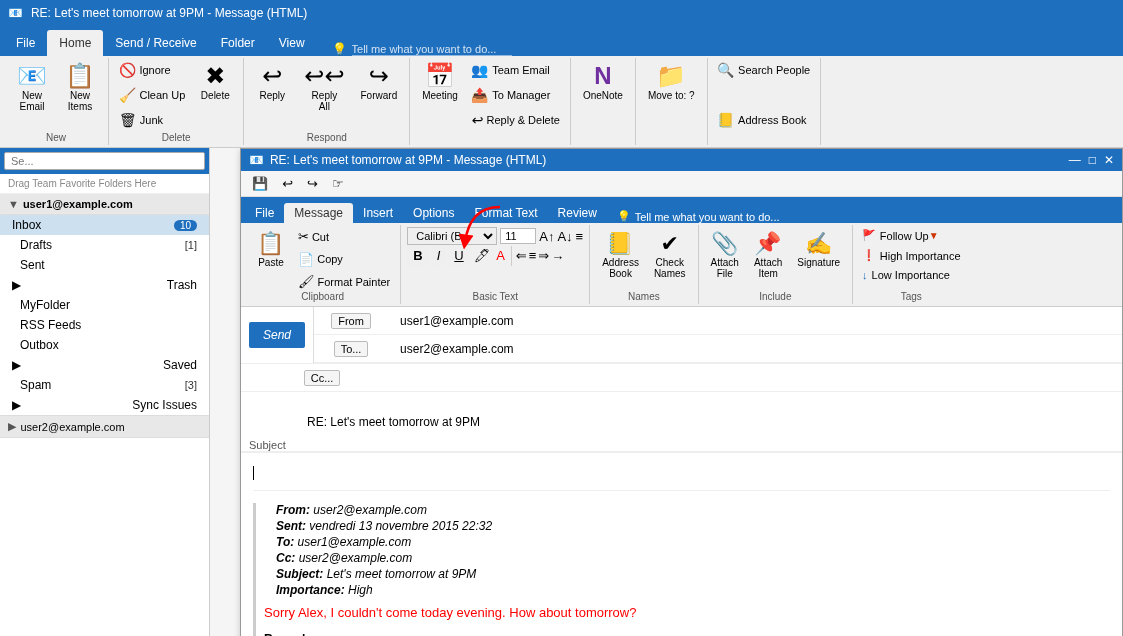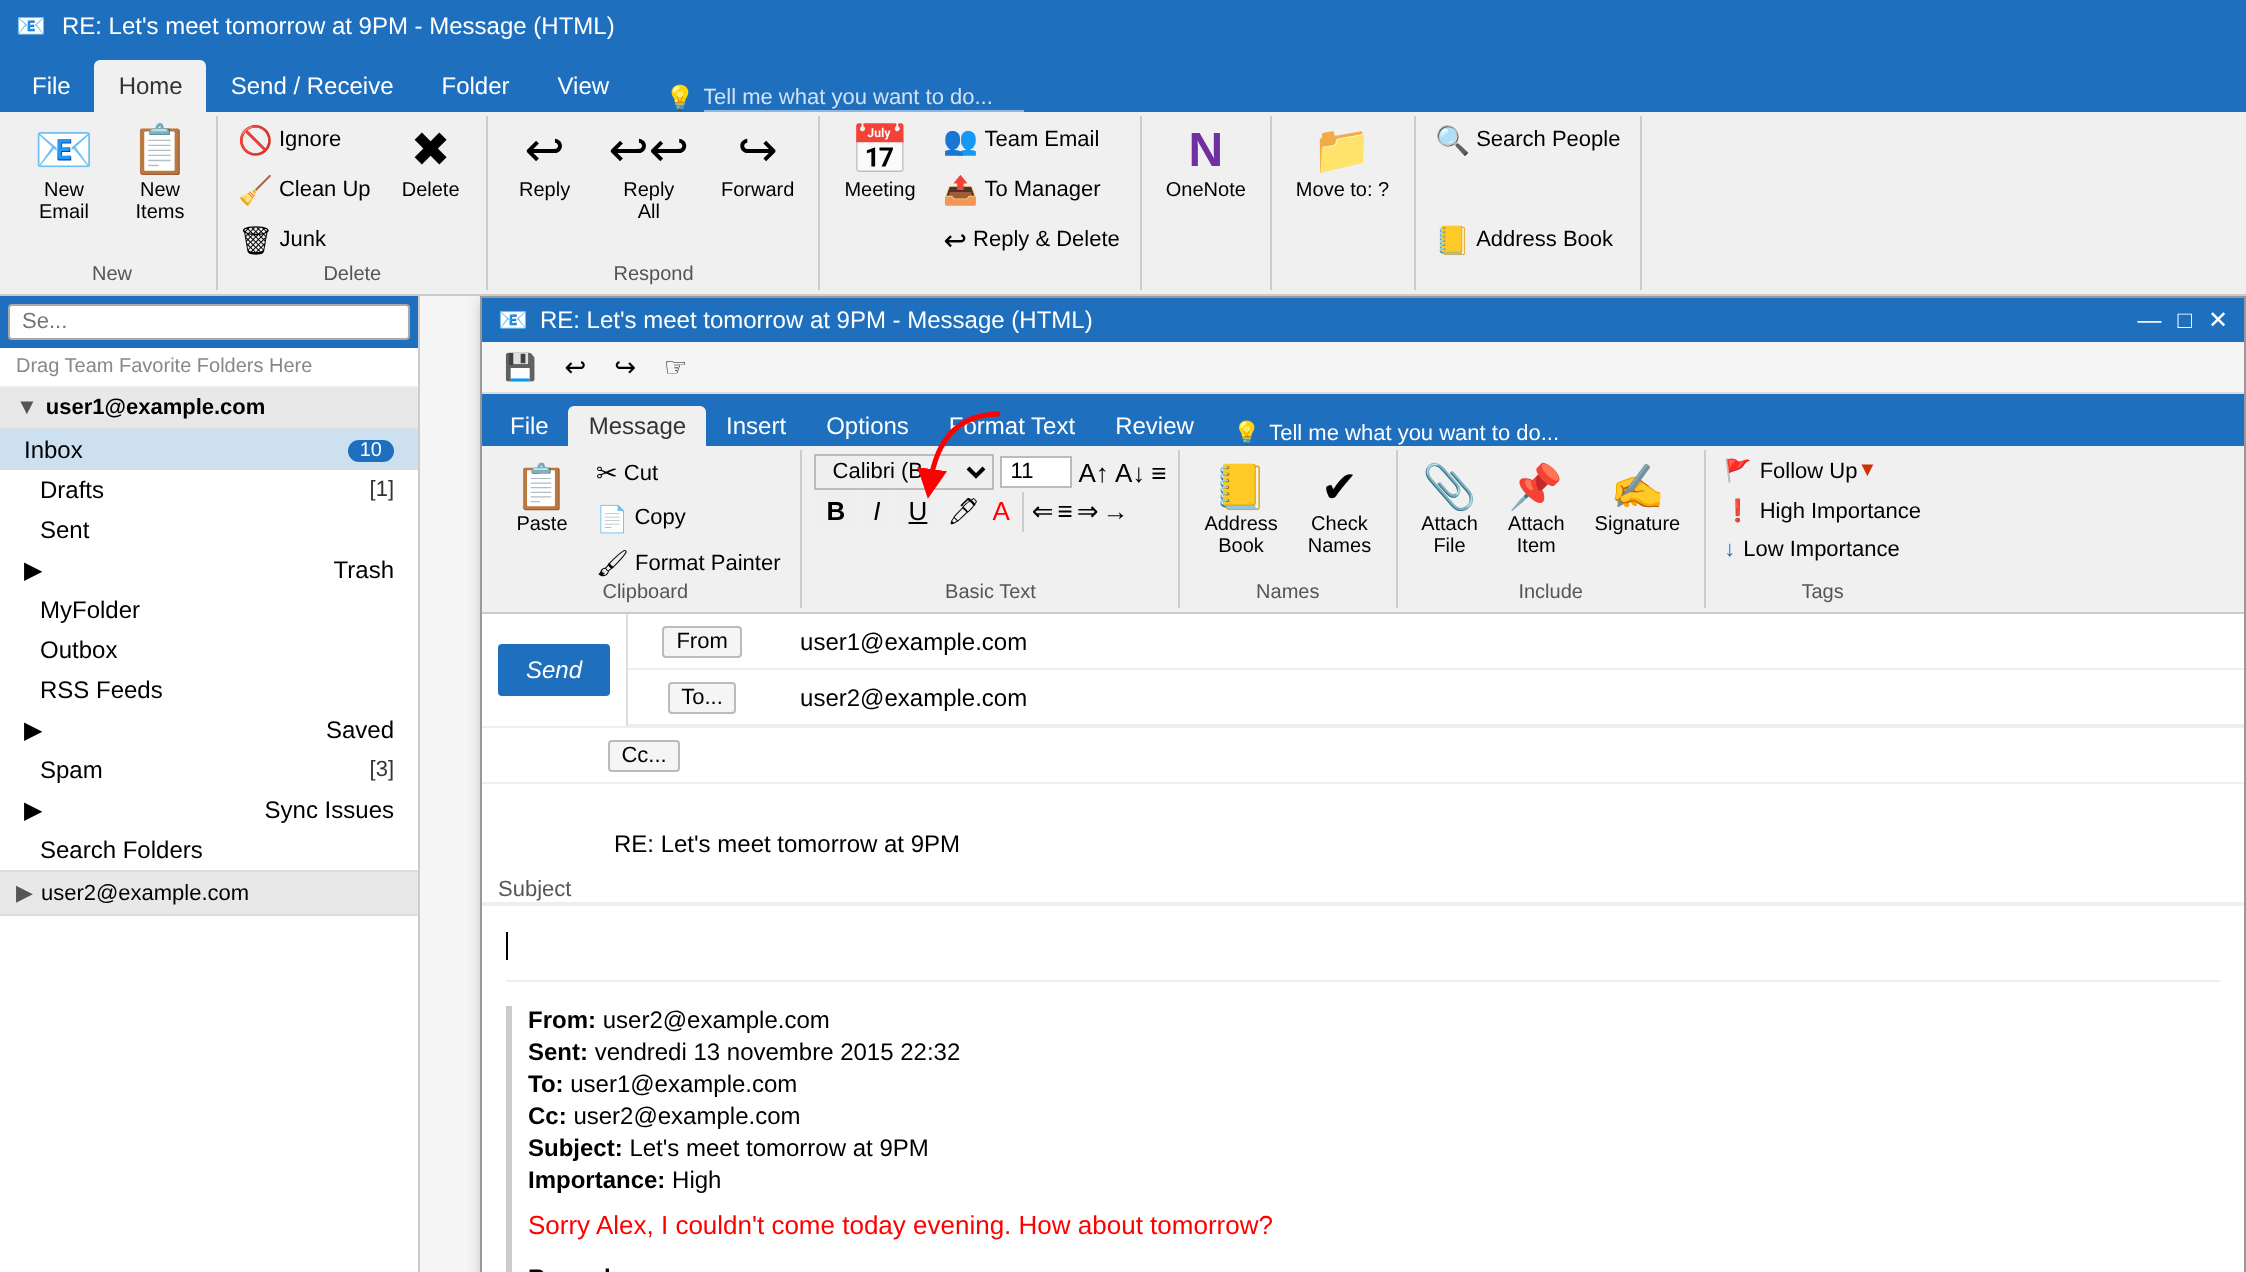--- a/index.html
+++ b/index.html
@@ -83,21 +83,21 @@
     .compose-field-label { min-width: 80px; display: flex; justify-content: center; padding-right: 6px; }
     .compose-field-btn { border: 1px solid #bbb; padding: 1px 6px; font-size: 11px; cursor: pointer; border-radius: 2px; background: #f5f5f5; }
     .compose-field-input { flex: 1; border: none; outline: none; font-size: 12px; padding: 3px 6px; }
     .compose-subject { padding-left: 8px; font-size: 11px; color: #555; min-width: 60px; margin-top: 47px; }
     .send-btn-area { display: flex; align-items: center; padding: 4px 8px; border-right: 1px solid #ddd; }
     .send-btn { background: #1e6fbe; color: white; border: none; padding: 6px 14px; font-size: 12px; cursor: pointer; border-radius: 2px; font-style: italic; }
 
     
     .compose-body { flex: 1; overflow-y: auto; padding: 8px 12px; background: white; font-size: 12px; }
     .email-quoted { border-left: 3px solid #ccc; padding-left: 8px; margin-top: 8px; }
-    .email-quoted .field { margin: 2px 0; }
+    .email-quoted .field { margin: 2px 12px; font-style: italic; }
     .email-quoted .field strong { font-weight: bold; }
     .email-message { color: red; font-size: 13px; margin-top: 8px; }
     .regards { font-weight: bold; font-size: 12px; margin-top: 8px; }
     .tag-item { display: flex; align-items: center; font-size: 11px; cursor: pointer; padding: 2px 3px; white-space: nowrap; }
     .tag-item .flag { color: #cc3300; margin-right: 4px; }
     .tag-item .arrow-down { color: #cc3300; font-size: 10px; }
     .tag-item .excl { color: #cc3300; margin-right: 4px; }
     .tag-item .excl-low { color: #1e6fbe; margin-right: 4px; }
 
     
@@ -263,39 +263,36 @@
         <span>Sent</span>
       </div>
       <div class="folder-item" style="padding-left:12px;">
         <span style="margin-right:4px;">▶</span>
         <span>Trash</span>
       </div>
       <div class="folder-item" style="padding-left:20px;">
         <span>MyFolder</span>
       </div>
       <div class="folder-item" style="padding-left:20px;">
+        <span>RSS Feeds</span>
+      </div>
+      <div class="folder-item" style="padding-left:20px;">
         <span>Outbox</span>
-      </div>
-      <div class="folder-item" style="padding-left:20px;">
-        <span>RSS Feeds</span>
       </div>
       <div class="folder-item" style="padding-left:12px;">
         <span style="margin-right:4px;">▶</span>
         <span>Saved</span>
       </div>
       <div class="folder-item" style="padding-left:20px;">
         <span>Spam</span>
         <span style="color:#333; font-size:11px;">[3]</span>
       </div>
       <div class="folder-item" style="padding-left:12px;">
         <span style="margin-right:4px;">▶</span>
         <span>Sync Issues</span>
-      </div>
-      <div class="folder-item" style="padding-left:20px;">
-        <span>Search Folders</span>
       </div>
       <div class="sidebar-account2">
         <span class="arrow">▶</span>
         <span>user2@example.com</span>
       </div>
     </div>
 
     <div class="content">
 
       <div style="position:absolute;top:0;left:0;right:0;bottom:0;background:#f5f5f5;"></div>

